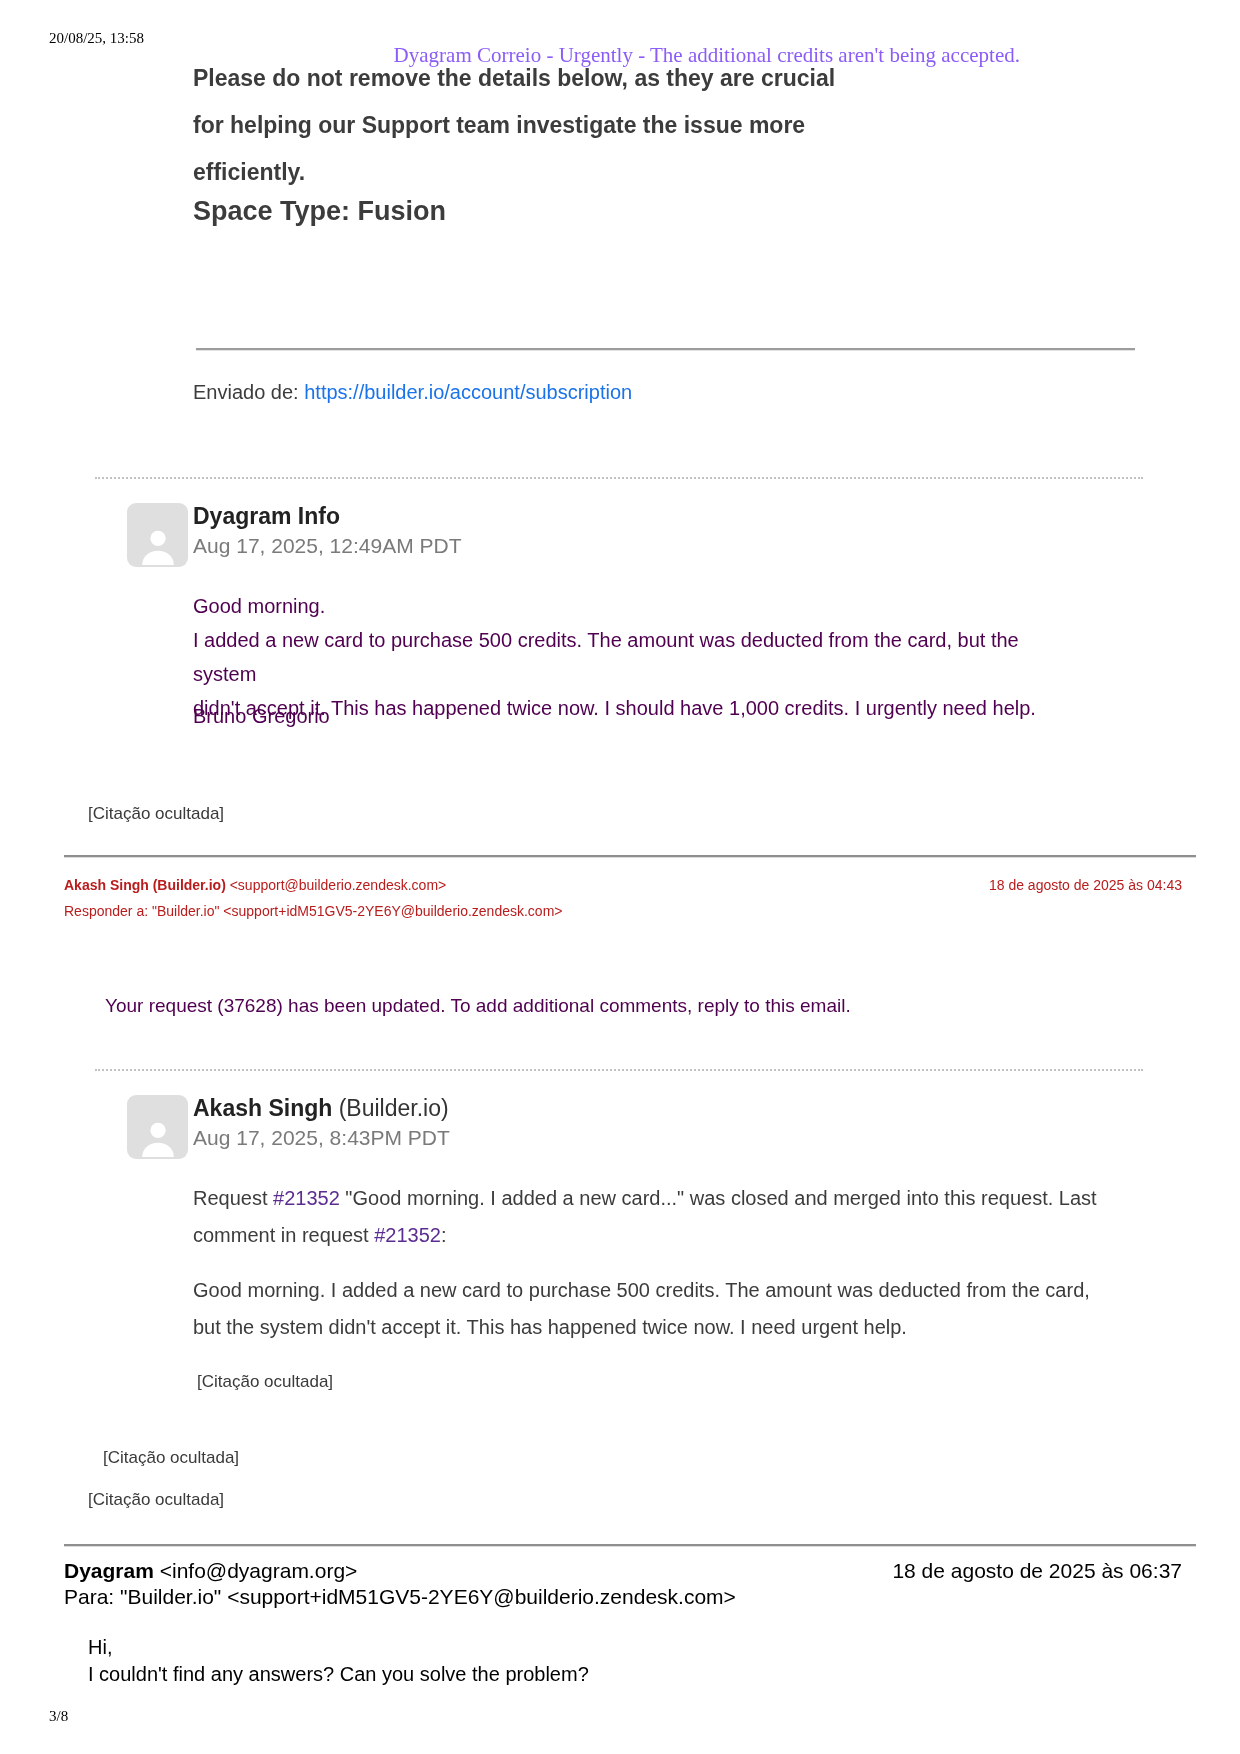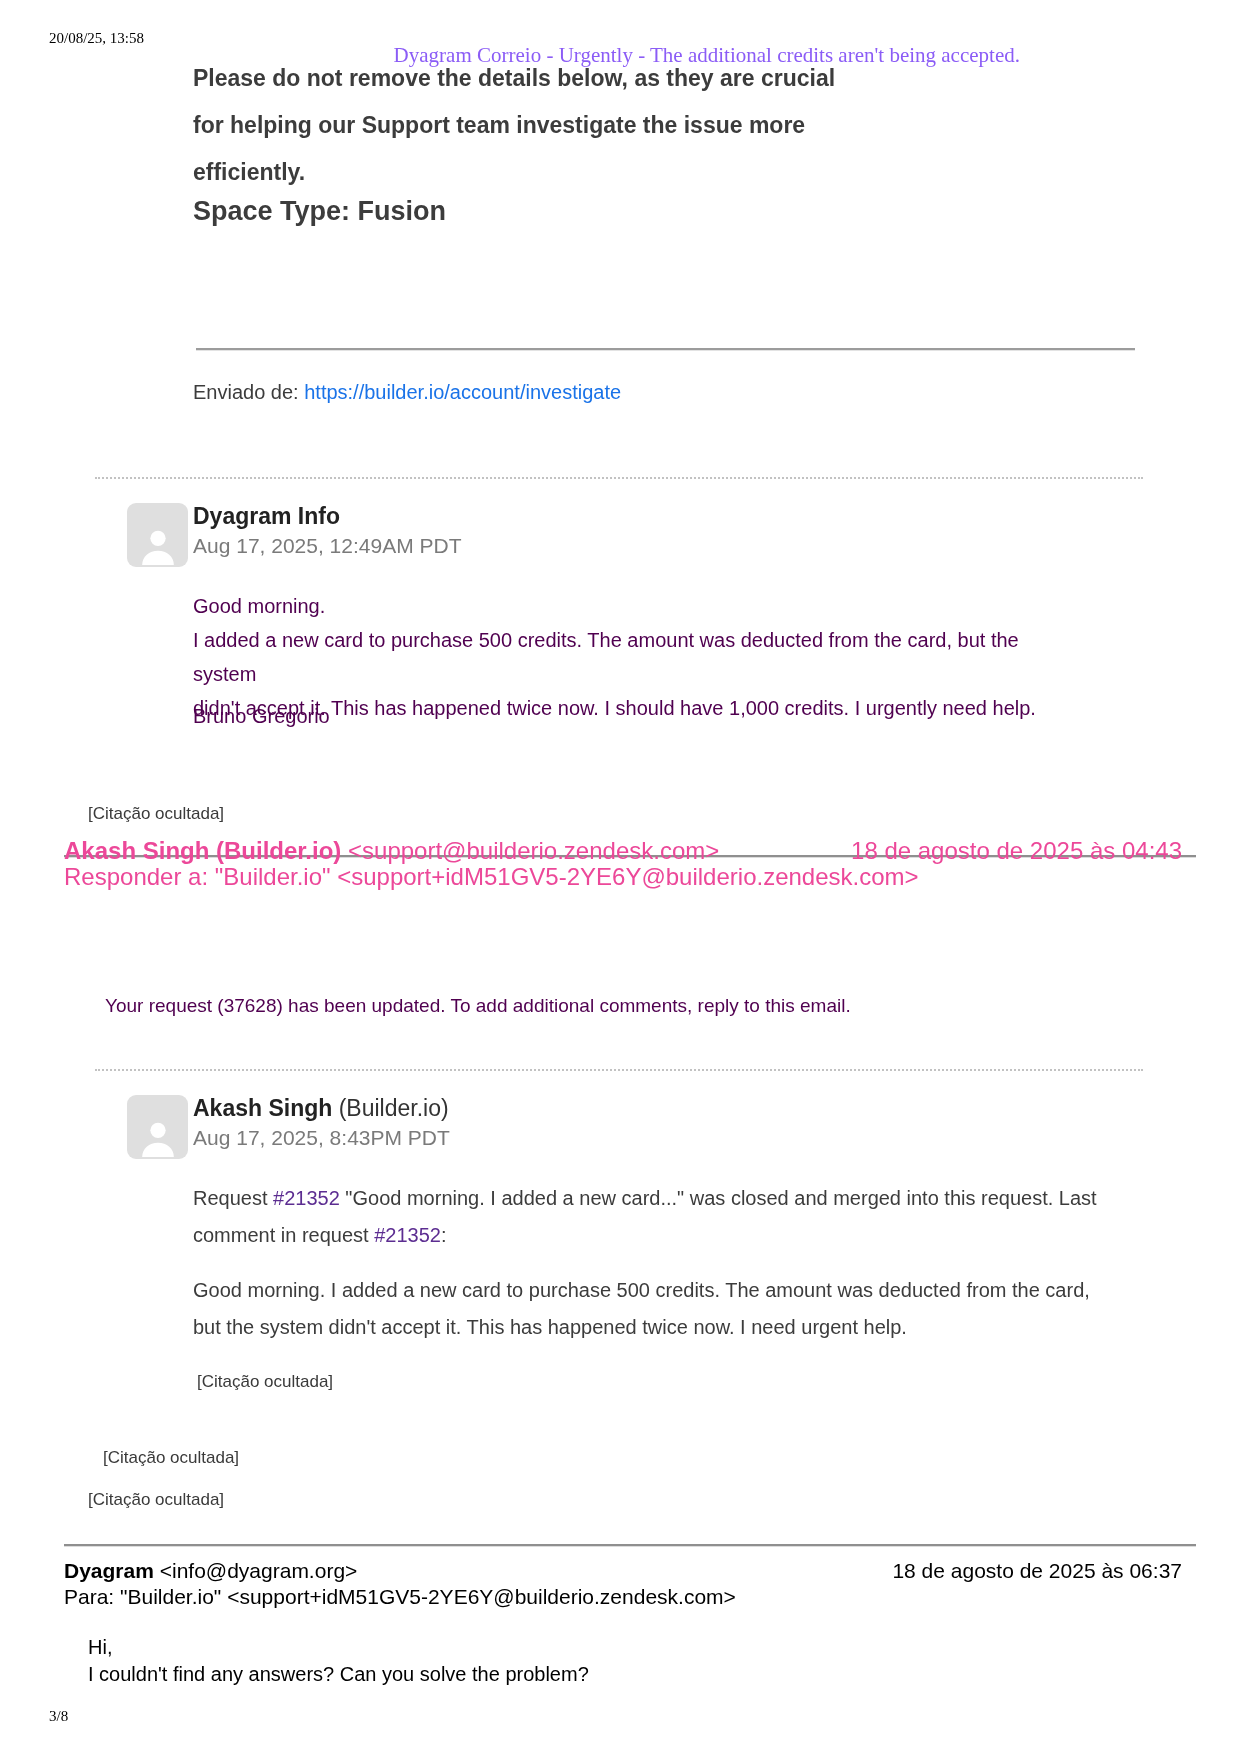--- a/index.html
+++ b/index.html
@@ -54,21 +54,21 @@
   .citacao{font-size:17px;color:#3a3a3a;}
   .citacao-1{left:88px;top:804px;}
   .citacao-2{left:197px;top:1372px;}
   .citacao-3{left:103px;top:1448px;}
   .citacao-4{left:88px;top:1490px;}
 
   .hr-solid{height:2px;background:#8f8f8f;border-bottom:1px solid #dcdcdc;}
   .hr-solid-1{left:64px;top:855px;width:1132px;}
   .hr-solid-2{left:64px;top:1544px;width:1132px;}
 
-  .mail-hdr{left:64px;top:838px;width:1118px;font-size:24px;line-height:26px;color:#ec4899;}
+  .mail-hdr{left:64px;top:872px;width:1118px;font-size:14px;line-height:26px;color:#b91c1c;}
   .mail-hdr-2{left:64px;top:1558px;width:1118px;font-size:21px;line-height:26px;color:#000000;}
   .mail-hdr-row{display:flex;justify-content:space-between;}
   .bold{font-weight:bold;}
 
   .request-note{left:105px;top:995px;font-size:19px;}
 
   .msg2-p{width:940px;font-size:20px;line-height:37px;color:#3c3c3c;white-space:pre-line;}
   .msg2-p1{left:193px;top:1180px;}
   .msg2-p2{left:193px;top:1272px;}
 
@@ -83,21 +83,21 @@
   <div class="abs serif print-header-title">Dyagram Correio - Urgently - The additional credits aren't being accepted.</div>
 
   <div class="abs notice-heading">Please do not remove the details below, as they are crucial
 for helping our Support team investigate the issue more
 efficiently.</div>
   <div class="abs space-type">Space Type: Fusion</div>
 
 
   <div class="abs hr-light"></div>
 
-  <div class="abs sent-para"><span>Enviado de: </span><a class="link-blue">https://builder.io/account/investigate</a></div>
+  <div class="abs sent-para"><span>Enviado de: </span><a class="link-blue">https://builder.io/account/subscription</a></div>
 
   <div class="abs dotted dotted-1"></div>
 
   <div class="abs avatar avatar-1">
     <span>
         <svg viewBox="0 0 24 24">
           <circle cx="12" cy="8" r="4.6" fill="#ffffff"></circle>
           <path d="M2.5 24c0-5.2 4.2-8.6 9.5-8.6s9.5 3.4 9.5 8.6z" fill="#ffffff"></path>
         </svg>
       </span>

